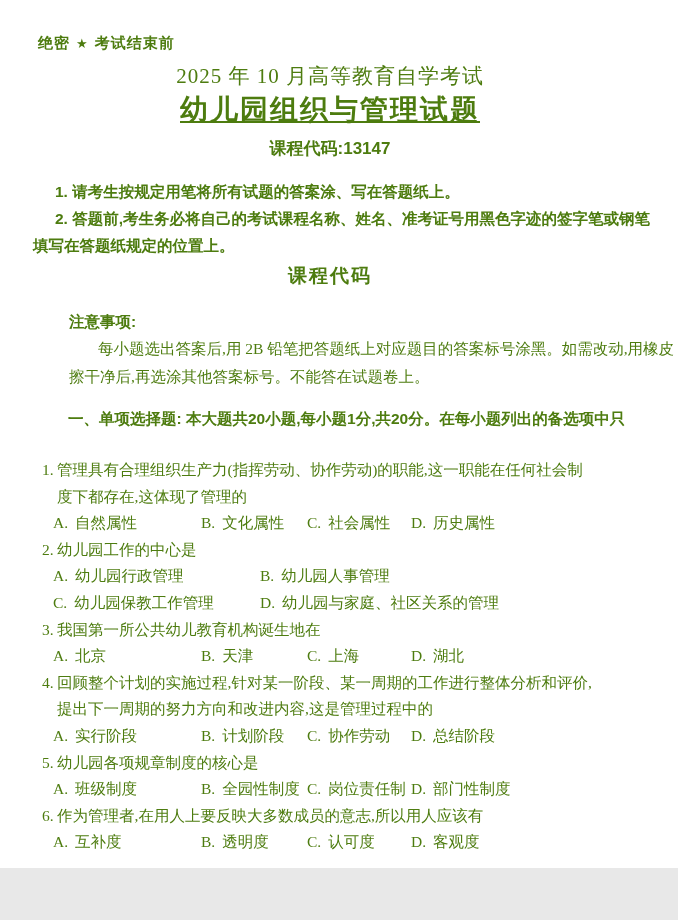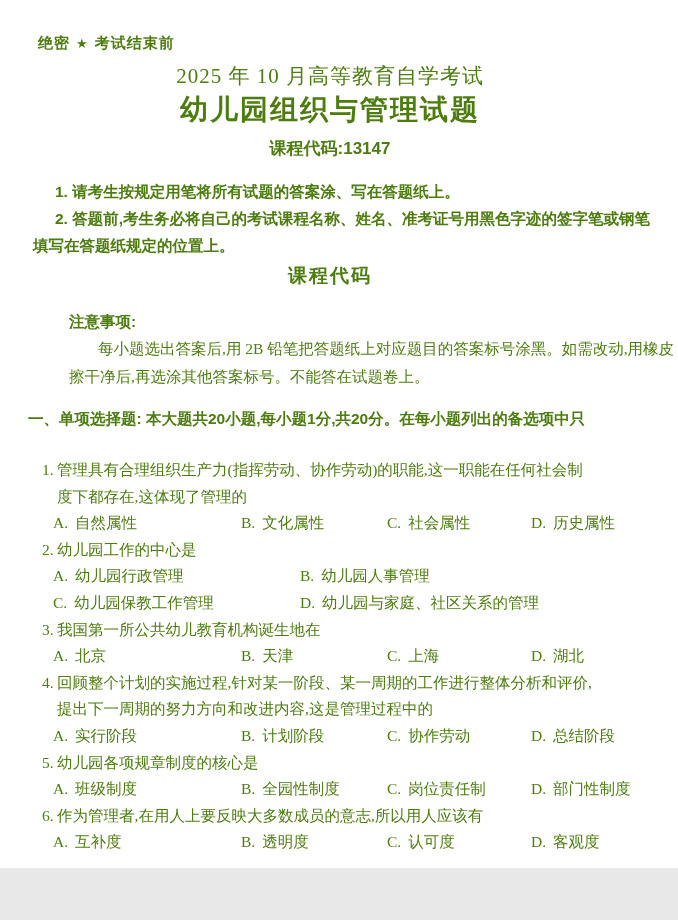--- a/index.html
+++ b/index.html
@@ -9,38 +9,38 @@
     margin:0 auto;
     background:#ffffff;
     color:#4d7c0f;
     font-family:"Liberation Serif","DejaVu Serif",serif;
     overflow:hidden;
   }
   .gothic{font-family:"Liberation Sans","DejaVu Sans",sans-serif;font-weight:700;}
   .classified{position:absolute;top:34px;left:38px;font-size:15px;letter-spacing:1px;}
   .classified .star{font-size:13px;margin:0 6px;}
   .t1{position:absolute;top:62px;left:0;width:660px;text-align:center;font-size:21px;letter-spacing:1px;}
-  .t2{position:absolute;top:91px;left:0;width:660px;text-align:center;font-size:28px;letter-spacing:2px;}
+  .t2{position:absolute;top:91px;left:0;width:660px;text-align:center;font-size:28px;letter-spacing:2px;text-decoration:underline;}
   .cc{position:absolute;top:137px;left:0;width:660px;text-align:center;font-size:17px;}
   .instr{position:absolute;top:178px;left:33px;width:615px;font-size:15.5px;line-height:27px;}
   .instr .indent{padding-left:22px;}
   .instr div{white-space:nowrap;}
   .sec{position:absolute;top:263px;left:0;width:660px;text-align:center;font-size:19px;letter-spacing:2px;}
   .notes{position:absolute;top:308px;left:28px;width:625px;font-size:15.5px;line-height:27.4px;margin-left:41px;}
   .notes .nindent{padding-left:29px;}
   .notes div{white-space:nowrap;}
   .part1{position:absolute;top:406px;left:28px;width:625px;font-size:15.5px;line-height:26.5px;}
-  .part1 div{white-space:nowrap;}
+  .part1 div{white-space:nowrap;margin-left:40px;}
   .part1 .p1l2{padding-left:38px;}
   .questions{position:absolute;top:457px;left:28px;width:640px;font-size:15.5px;line-height:26.6px;}
   .qline{white-space:nowrap;}
   .qfirst{display:flex;padding-left:14px;}
   .qnum{flex:none;width:15px;}
   .qcont{padding-left:29px;}
-  .optrow{display:flex;padding-left:25px;gap:40px;}
+  .optrow{display:flex;padding-left:25px;}
   .optrow .opt{flex:none;}
   .optrow .w1{width:104px;}
   .optrow .w2{width:106px;margin-left:44px;}
   .optrow .w3{width:104px;}
   .optrow .g1{width:207px;}
   .olabel{margin-right:7px;}
 </style>
 </head>
 <body>
 

